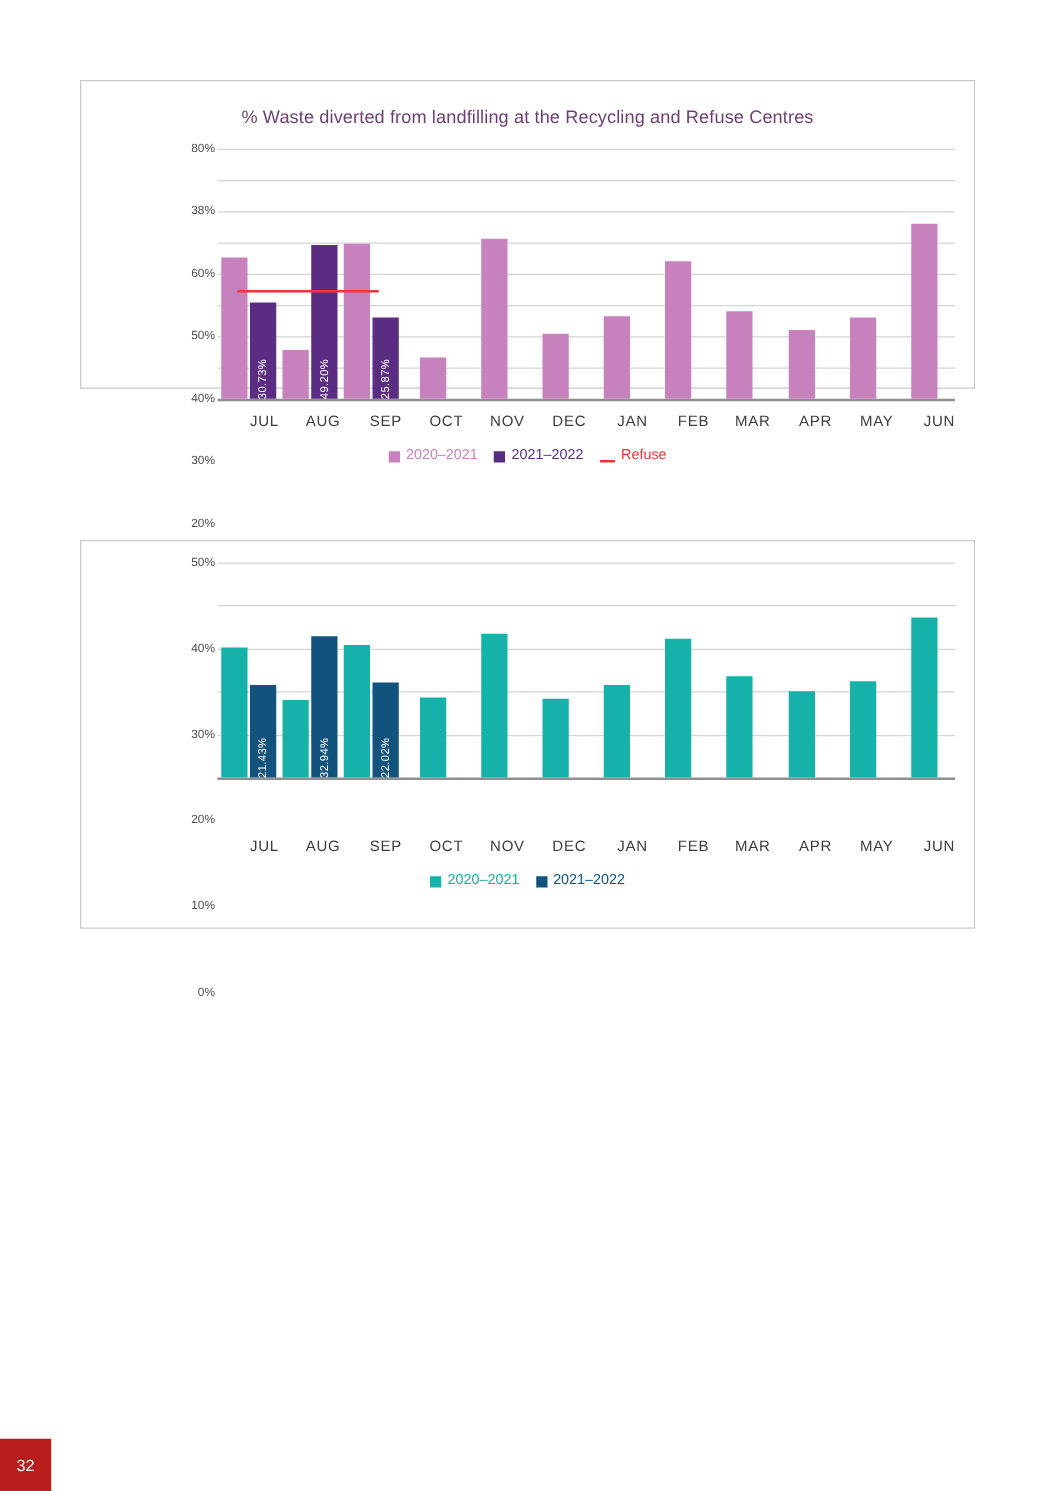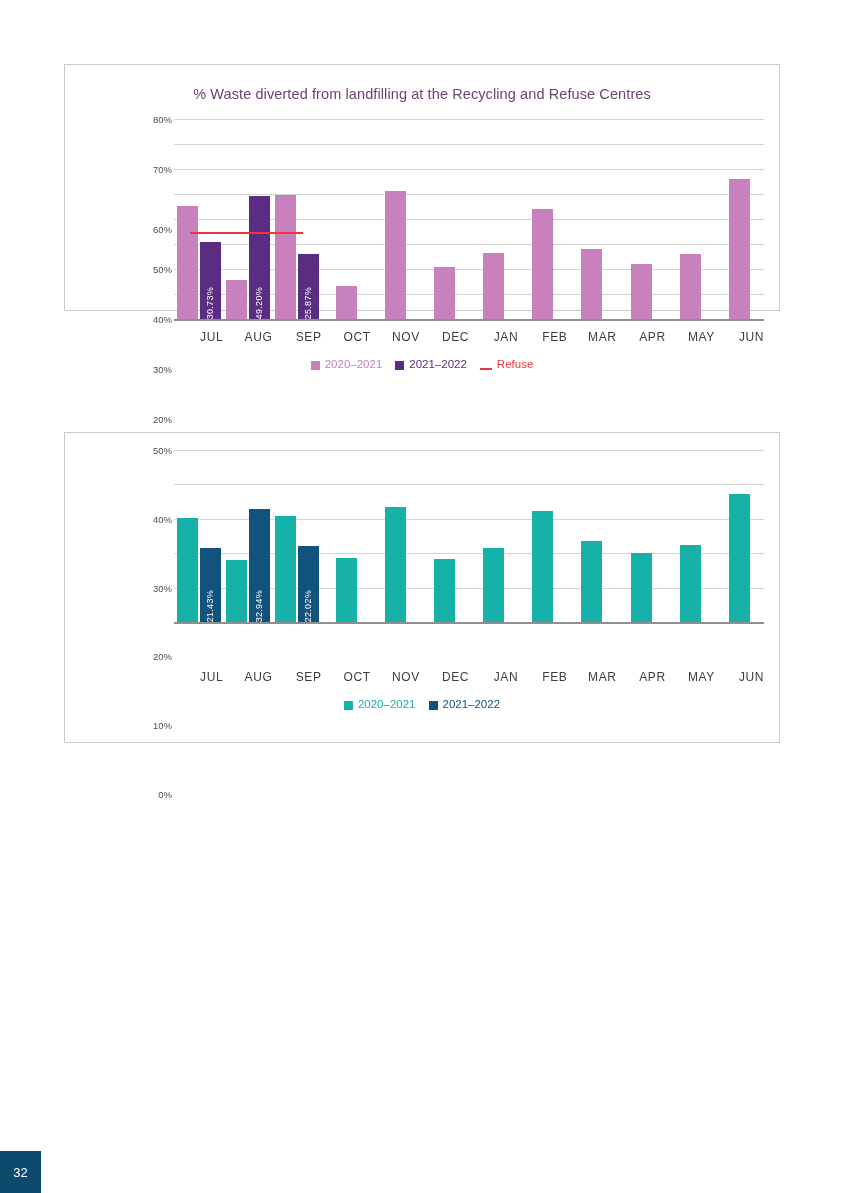--- a/index.html
+++ b/index.html
@@ -132,21 +132,21 @@
   .swatch { width: 9px; height: 9px; display: inline-block; }
   .swatch-line { width: 12px; height: 2.5px; display: inline-block; }
 
   
   #page-number-box {
     position: absolute;
     left: 0;
     top: 1151px;
     width: 41px;
     height: 42px;
-    background: #0c4a6e;
+    background: #b91c1c;
     color: #ffffff;
     display: flex;
     align-items: center;
     justify-content: center;
     font-size: 13px;
   }
 </style>
 </head>
 <body>
 
@@ -154,24 +154,24 @@
 
   <div class="panel" id="panel-waste">
     <div class="chart-title">% Waste diverted from landfilling at the Recycling and Refuse Centres</div>
     <div class="plot-wrap" id="plot-waste">
       <div class="plot">
         <div id="grid-waste">
             <div class="gridline" style="top: 0px;">
               <div class="ytick" style="top: 0px;">80%</div>
             </div>
             <div class="gridline" style="top: 25px;">
-              <div class="ytick" style="top: 25px;">70%</div>
+              <div class="ytick" style="top: 25px;">38%</div>
             </div>
             <div class="gridline" style="top: 50px;">
-              <div class="ytick" style="top: 60px;">60%</div>
+              <div class="ytick" style="top: 50px;">60%</div>
             </div>
             <div class="gridline" style="top: 75px;">
               <div class="ytick" style="top: 75px;">50%</div>
             </div>
             <div class="gridline" style="top: 100px;">
               <div class="ytick" style="top: 100px;">40%</div>
             </div>
             <div class="gridline" style="top: 125px;">
               <div class="ytick" style="top: 125px;">30%</div>
             </div>

